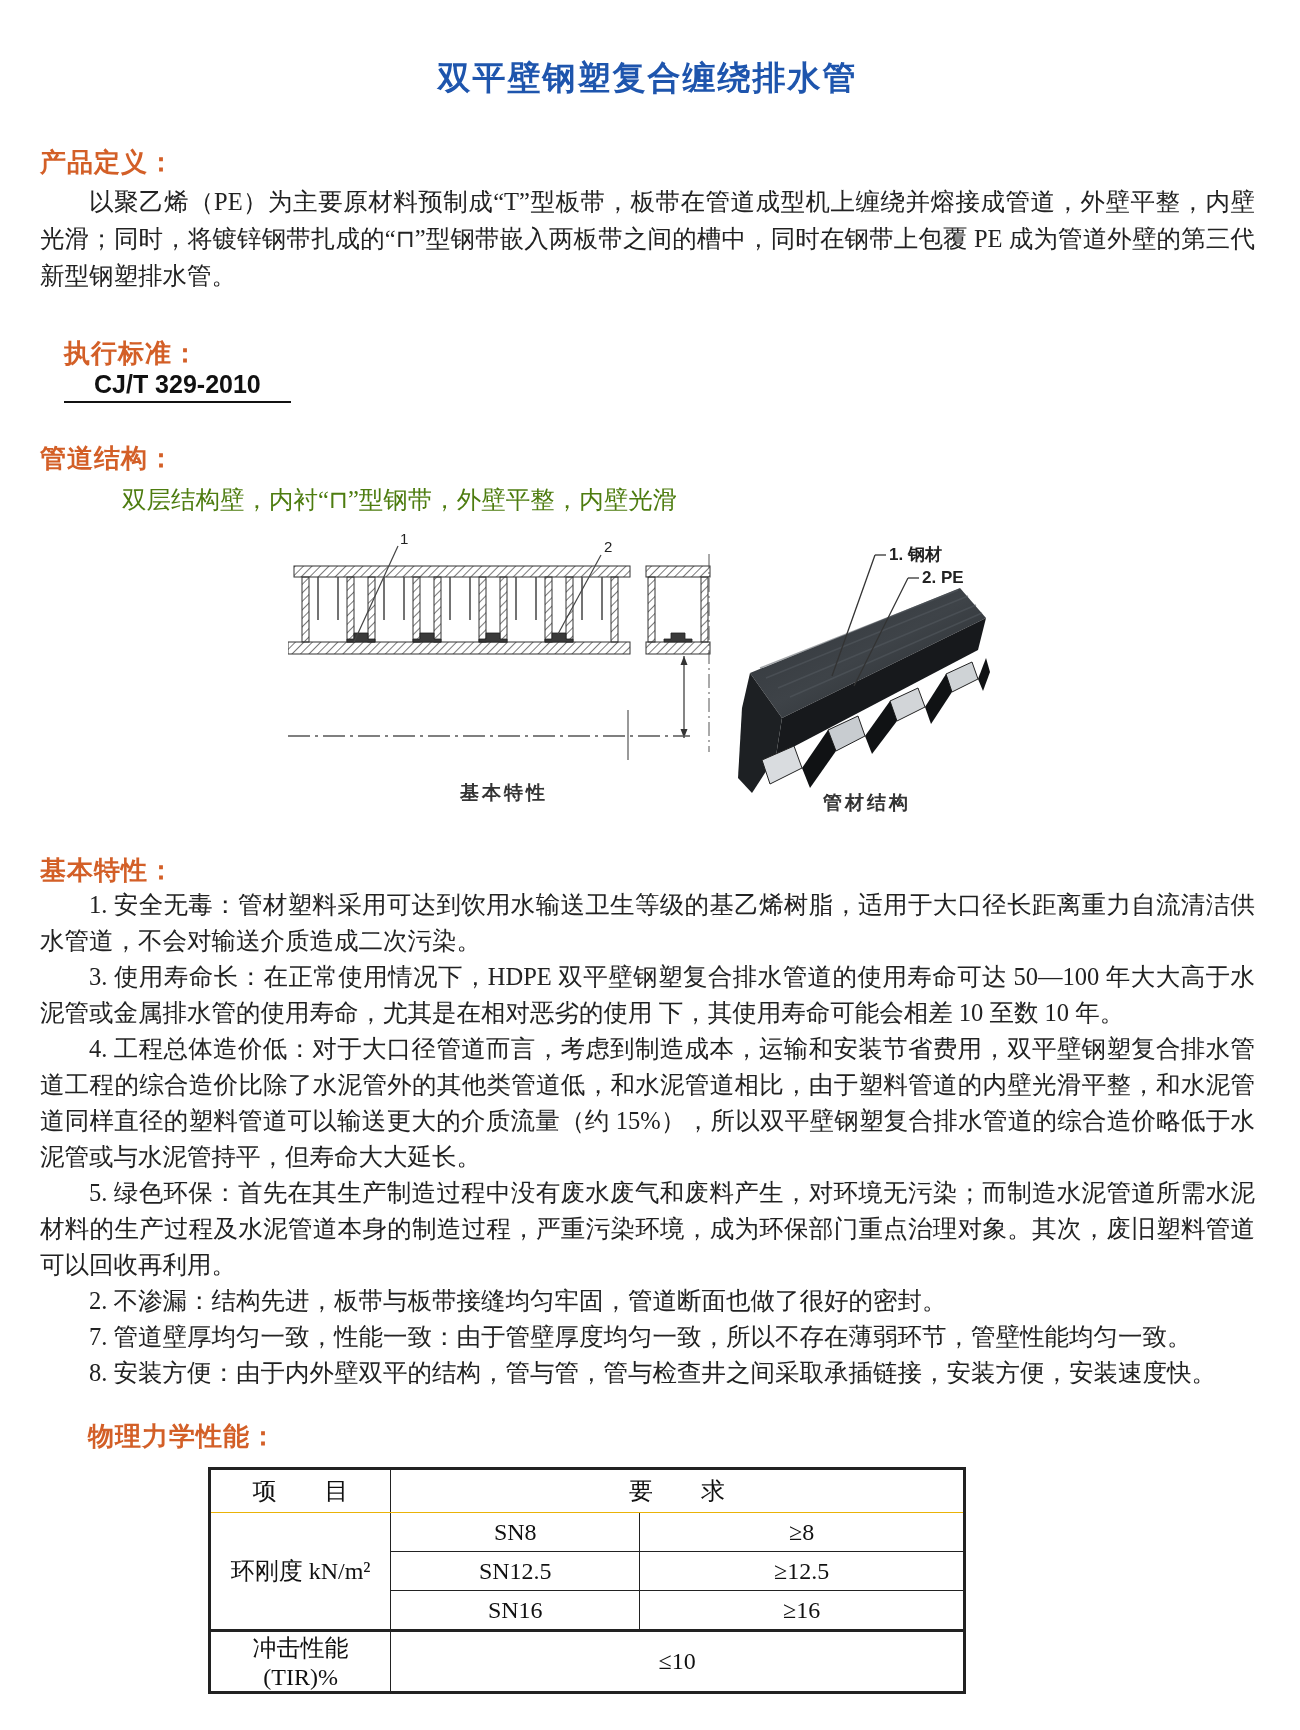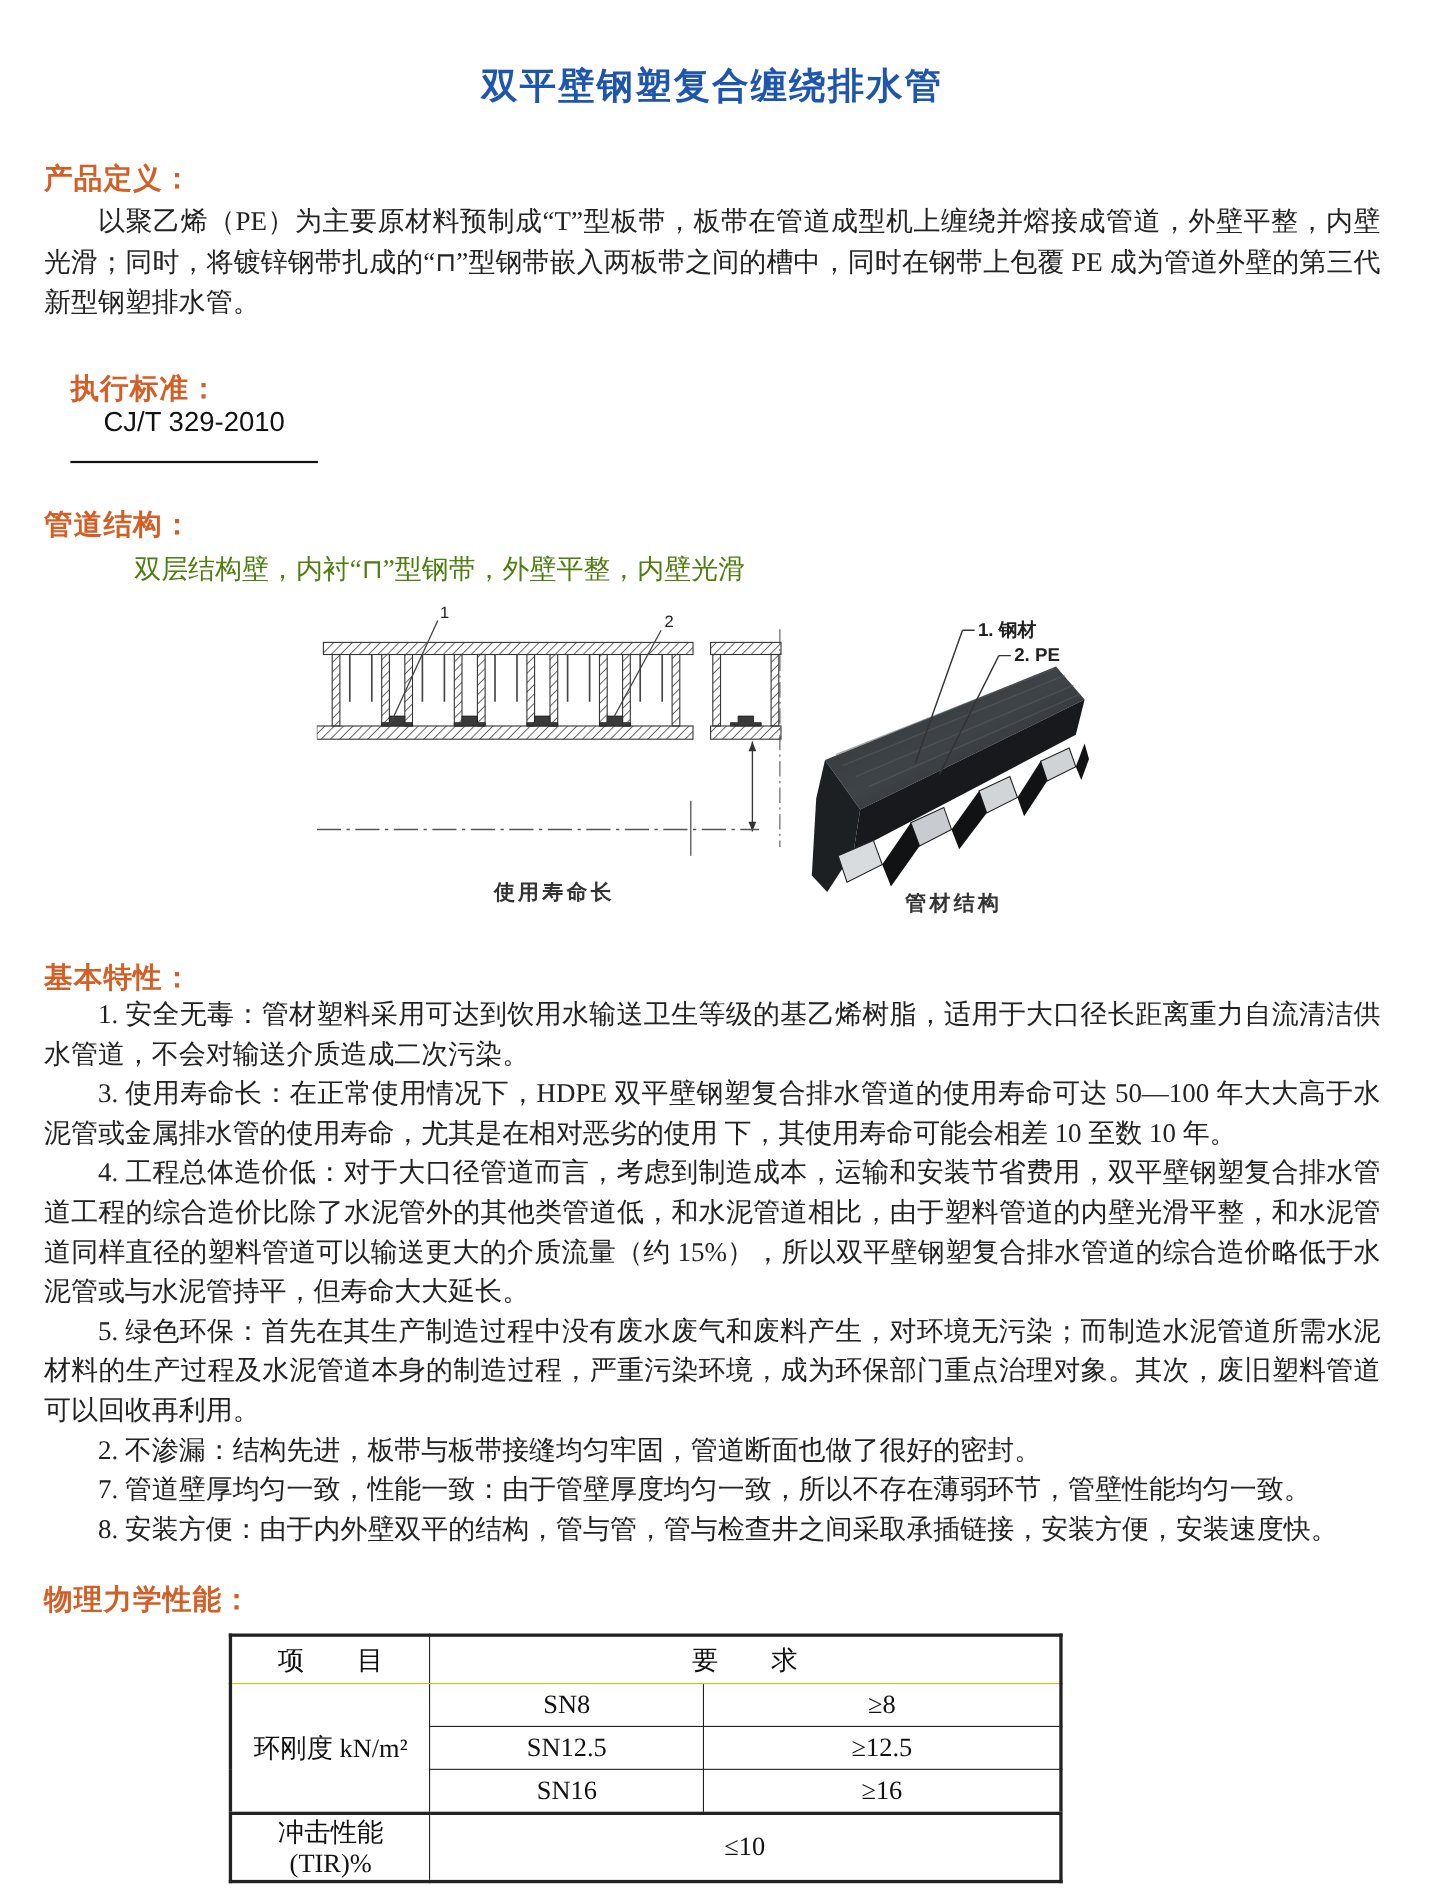--- a/index.html
+++ b/index.html
@@ -20,33 +20,33 @@
   }
   .sec-heading{
     font-family:"Liberation Sans", sans-serif;
     font-weight:bold;font-size:26px;line-height:34px;
     color:#d35f27;letter-spacing:1px;
   }
   .mt-def{margin-top:44px;}
   .mt-std{margin-top:42px;flex-direction:column;}
   .mt-struct{margin-top:38px;}
   .mt-feat{margin-top:24px;}
-  .mt-phys{margin-top:28px;}
+  .mt-phys{margin-top:28px;margin-left:48px;}
   .body-par{
     margin:4px 0 0 0;
     font-size:24.5px;line-height:37px;
     text-align:justify;text-indent:2em;
     color:#222;
   }
   .std-row{display:flex;align-items:baseline;}
   .std-value{
     font-family:"Liberation Sans", sans-serif;
-    font-weight:normal;font-size:25px;color:#111;
+    font-weight:bold;font-size:25px;color:#111;
     border-bottom:2.5px solid #111;
-    padding:0 30px 20px 30px;margin-left:24px;
+    padding:0 30px 2px 30px;margin-left:24px;
   }
   .struct-line{
     margin:6px 0 0 82px;
     font-size:24.5px;line-height:37px;color:#4d7c0f;
   }
   .figure-area{position:relative;height:305px;margin-top:6px;}
   .fig-strip{position:absolute;left:248px;top:6px;}
   .fig-pipe{position:absolute;left:692px;top:-16px;}
   .fig-caption{
     position:absolute;top:250px;
@@ -155,21 +155,21 @@
 
         <line x1="396" y1="126" x2="396" y2="208" stroke="#333" stroke-width="1.2"></line>
         <path d="M396 126 l-3.5 9 h7 Z" fill="#333"></path>
         <path d="M396 208 l-3.5 -9 h7 Z" fill="#333"></path>
 
         <line x1="421" y1="24" x2="421" y2="222" stroke="#555" stroke-width="1" stroke-dasharray="14 4 2 4"></line>
 
         <line x1="0" y1="206" x2="402" y2="206" stroke="#555" stroke-width="1.4" stroke-dasharray="22 5 3 5"></line>
         <line x1="340" y1="180" x2="340" y2="230" stroke="#555" stroke-width="1.2"></line>
       </svg>
-      <div class="fig-caption">使用寿命长</div>
+      <div class="fig-caption">基本特性</div>
     </div>
 
     <div class="fig-pipe">
       <svg width="270" height="300" viewBox="0 0 270 300">
         <defs>
           <linearGradient id="slabGrad" x1="0" y1="0" x2="1" y2="1">
             <stop offset="0" stop-color="#31353a"></stop>
             <stop offset="0.5" stop-color="#3e4348"></stop>
             <stop offset="1" stop-color="#24272a"></stop>
           </linearGradient>

